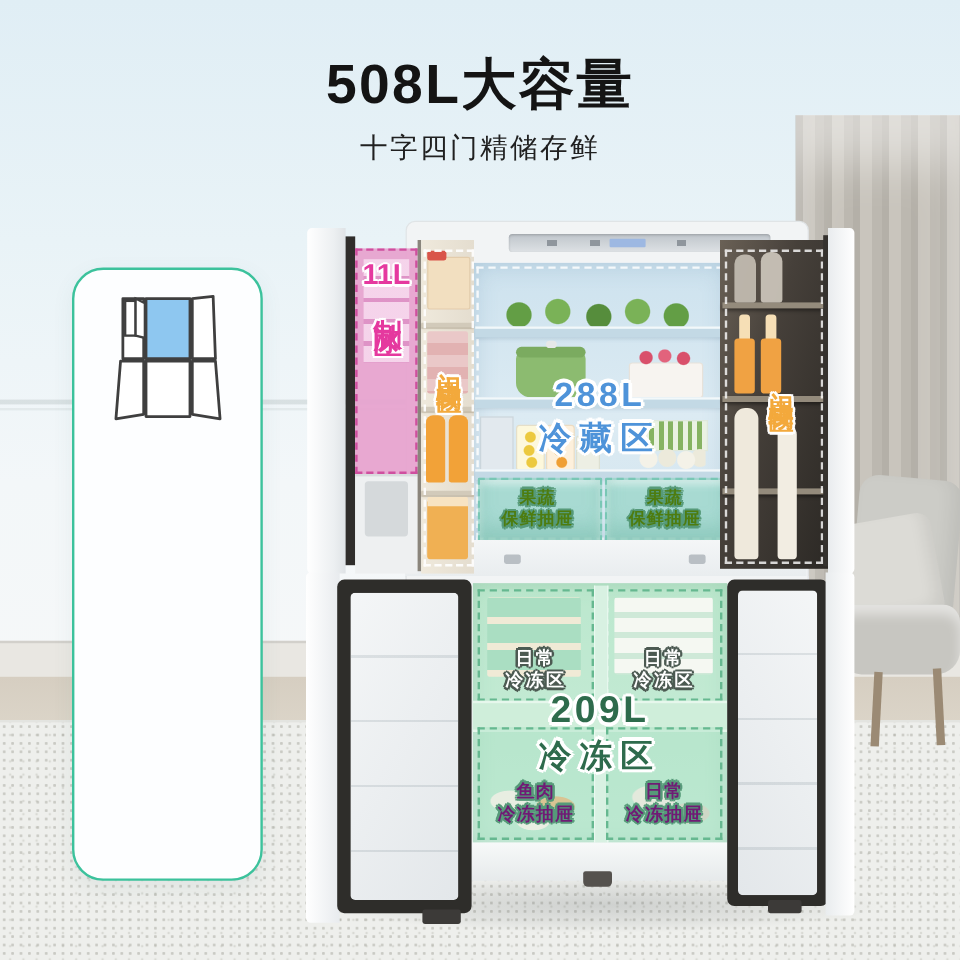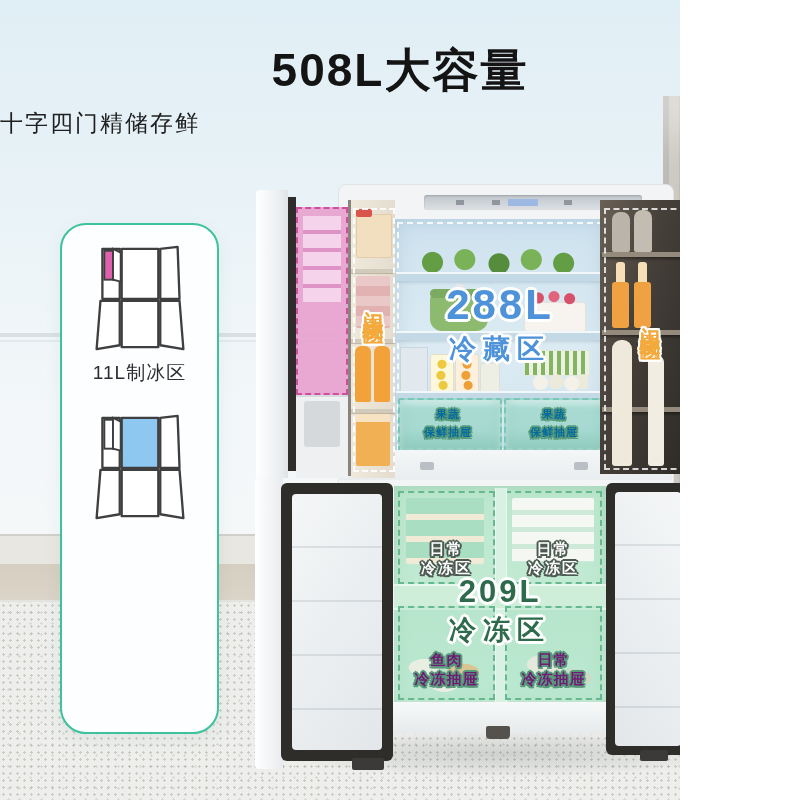--- a/index.html
+++ b/index.html
@@ -1,17 +1,17 @@
 <!DOCTYPE html>
 <html><head>
 <meta charset="utf-8">
 <style>
   html,body{margin:0;padding:0;}
   body{font-family:"Liberation Sans","DejaVu Sans",sans-serif;}
-  .scene{position:relative;width:680px;height:800px;overflow:hidden;background:#f2f7f9;}
+  .scene{position:relative;width:800px;height:800px;overflow:hidden;background:#f2f7f9;}
   .abs{position:absolute;}
 
   
   .bg-wall{left:0;top:0;width:800px;height:575px;
     background:linear-gradient(180deg,#e0eef5 0%,#e9f3f7 35%,#f3f7f9 70%,#f6f8f9 100%);}
   .wall-line1{left:0;top:333px;width:672px;height:4px;background:rgba(138,148,152,.22);}
   .wall-line2{left:0;top:340px;width:672px;height:2px;background:rgba(138,148,152,.12);}
   .curtain{left:663px;top:96px;width:137px;height:472px;
     background:repeating-linear-gradient(90deg,#b4b0a8 0 6px,#c9c5bd 6px 16px,#bcb8b0 16px 24px);
     box-shadow:inset 0 40px 40px rgba(255,255,255,.45), inset 0 -20px 30px rgba(0,0,0,.06);}
@@ -32,21 +32,21 @@
     box-shadow:inset 0 8px 10px rgba(255,255,255,.5);}
   .chair-leg-l{left:727px;top:560px;width:7px;height:62px;background:#9b8a74;transform:rotate(3deg);}
   .chair-leg-r{left:779px;top:557px;width:7px;height:64px;background:#9b8a74;transform:rotate(-3deg);}
 
   .fridge-shadow{left:278px;top:731px;width:452px;height:46px;
     background:radial-gradient(ellipse at center,rgba(80,88,90,.20) 0%,rgba(80,88,90,.08) 50%,transparent 72%);}
 
   
   .title{left:0;top:40px;width:800px;text-align:center;font-size:46px;font-weight:800;
     color:#141414;letter-spacing:2px;}
-  .subtitle{left:0;top:108px;width:800px;text-align:left;font-size:23px;color:#202020;letter-spacing:2px;}
+  .subtitle{left:0;top:108px;width:800px;text-align:center;font-size:23px;color:#202020;letter-spacing:2px;}
 
   
   .side-card{left:60px;top:223px;width:155px;height:507px;background:#fdfeff;border:2px solid #3cc29c;
     border-radius:26px;box-shadow:0 6px 18px rgba(60,120,110,.08);display:flex;flex-direction:column;align-items:center;}
   .legend-item{width:100%;height:169px;display:flex;flex-direction:column;align-items:center;justify-content:flex-start;padding-top:17px;box-sizing:border-box;}
   .legend-label{margin-top:6px;font-size:19px;color:#2e2e2e;letter-spacing:1px;}
   .schem{width:108px;height:112px;}
   .schem .ln{fill:#ffffff;stroke:#3f3f3f;stroke-width:2.4;stroke-linejoin:round;}
   .schem .hl-ice{fill:#e060ae;stroke:#3f3f3f;stroke-width:2;}
   .schem .flap{fill:#ffffff;stroke:#3f3f3f;stroke-width:2;}
@@ -201,23 +201,23 @@
   .lbl-ice{left:294px;top:216px;width:56px;height:170px;color:#e5399f;
     display:flex;flex-direction:column;align-items:center;}
   .lbl-ice .l1{font-size:24px;letter-spacing:0;}
   .lbl-ice .vtext{font-size:24px;letter-spacing:5px;margin-top:2px;}
   .lbl-bin-left{left:351px;top:228px;width:44px;height:150px;color:#f3a93c;
     display:flex;justify-content:center;}
   .lbl-bin-left .vtext{font-size:21px;letter-spacing:4px;}
   .lbl-bin-right{left:628px;top:244px;width:44px;height:150px;color:#f3a93c;display:flex;justify-content:center;}
   .lbl-bin-right .vtext{font-size:21px;letter-spacing:4px;}
   .lbl-fresh{left:394px;top:281px;width:212px;color:#4e93d9;}
-  .lbl-fresh .size{font-size:42px;letter-spacing:3px;}
+  .lbl-fresh .size{font-size:28px;letter-spacing:3px;margin-top:32px;}
   .lbl-fresh .name{font-size:27px;letter-spacing:7px;margin-top:2px;font-family:Liberation Mono, monospace;}
-  .lbl-crisper{width:100px;color:#0369a1;font-size:11px;line-height:18px;letter-spacing:1px;}
+  .lbl-crisper{width:100px;color:#4d7c0f;font-size:14px;line-height:18px;letter-spacing:1px;}
   .lbl-crisper-l{left:398px;top:405px;} .lbl-crisper-r{left:504px;top:405px;}
   .lbl-daily{width:97px;font-size:15px;line-height:19px;letter-spacing:2px;}
   .lbl-daily-l{left:398px;top:539px;} .lbl-daily-r{left:505px;top:539px;}
   .lbl-freezer{left:394px;top:574px;width:212px;color:#2e6b4c;}
   .lbl-freezer .size{font-size:31px;letter-spacing:3px;}
   .lbl-freezer .name{font-size:27px;letter-spacing:7px;margin-top:2px;}
   .lbl-drawer{width:97px;font-size:15px;line-height:19px;letter-spacing:1px;}
   .lbl-drawer-l{left:398px;top:650px;} .lbl-drawer-r{left:505px;top:650px;}
 </style>
 </head>
@@ -236,33 +236,20 @@
   <div class="abs chair-pillow"></div>
   <div class="abs chair-seat"></div>
   <div class="abs chair-leg-l"></div>
   <div class="abs chair-leg-r"></div>
   <div class="abs fridge-shadow"></div>
 
   <div class="abs title">508L大容量</div>
   <div class="abs subtitle">十字四门精储存鲜</div>
 
   <div class="abs side-card">
-    <div class="legend-item">
-      <svg class="schem schem-ice" viewBox="0 0 112 116">
-        <rect class="ln c-top" x="37" y="7" width="38" height="52"></rect>
-        <rect class="ln c-bot" x="37" y="61" width="38" height="48"></rect>
-        <polygon class="ln" points="77,7 95,5 97,59 77,59"></polygon>
-        <polygon class="ln" points="77,61 97,61 101,111 77,107"></polygon>
-        <polygon class="ln" points="17,7 35,7 35,59 17,59"></polygon>
-        <polygon class="ln" points="35,61 15,61 11,111 35,107"></polygon>
-        <rect class="hl-ice" x="19" y="9" width="9" height="30"></rect>
-        <polygon class="flap" points="28,7 36,11 36,41 28,39"></polygon>
-      </svg>
-      <div class="legend-label">11L制冰区</div>
-    </div>
     <div class="legend-item">
       <svg class="schem schem-fridge" viewBox="0 0 112 116">
         <rect class="ln c-top" x="37" y="7" width="38" height="52"></rect>
         <rect class="ln c-bot" x="37" y="61" width="38" height="48"></rect>
         <polygon class="ln" points="77,7 95,5 97,59 77,59"></polygon>
         <polygon class="ln" points="77,61 97,61 101,111 77,107"></polygon>
         <polygon class="ln" points="17,7 35,7 35,59 17,59"></polygon>
         <polygon class="ln" points="35,61 15,61 11,111 35,107"></polygon>
         <rect class="flap" x="19" y="9" width="9" height="30"></rect>
         <polygon class="flap" points="28,7 36,11 36,41 28,39"></polygon>
@@ -351,20 +338,24 @@
 
   <div class="abs fl-edge"></div>
   <div class="abs fl-frame"></div>
   <div class="abs fl-panel"></div>
   <div class="abs fl-foot"></div>
   <div class="abs fr-frame"></div>
   <div class="abs fr-panel"></div>
   <div class="abs fr-edge"></div>
   <div class="abs fr-foot"></div>
 
+  <div class="abs lbl lbl-ice">
+    <span class="l1 ow2">11L</span>
+    <span class="vtext ow2">制冰区</span>
+  </div>
   <div class="abs lbl lbl-bin-left">
     <span class="vtext ow2">门上置物区</span>
   </div>
   <div class="abs lbl lbl-fresh">
     <div class="size ow3">288L</div>
     <div class="name ow3">冷藏区</div>
   </div>
   <div class="abs lbl lbl-crisper lbl-crisper-l og2">
     <div>果蔬</div>
     <div>保鲜抽屉</div>

